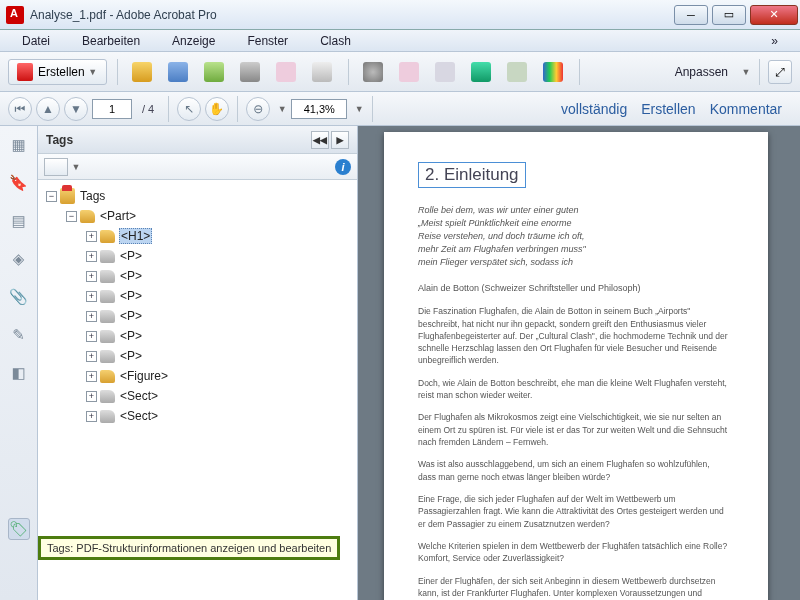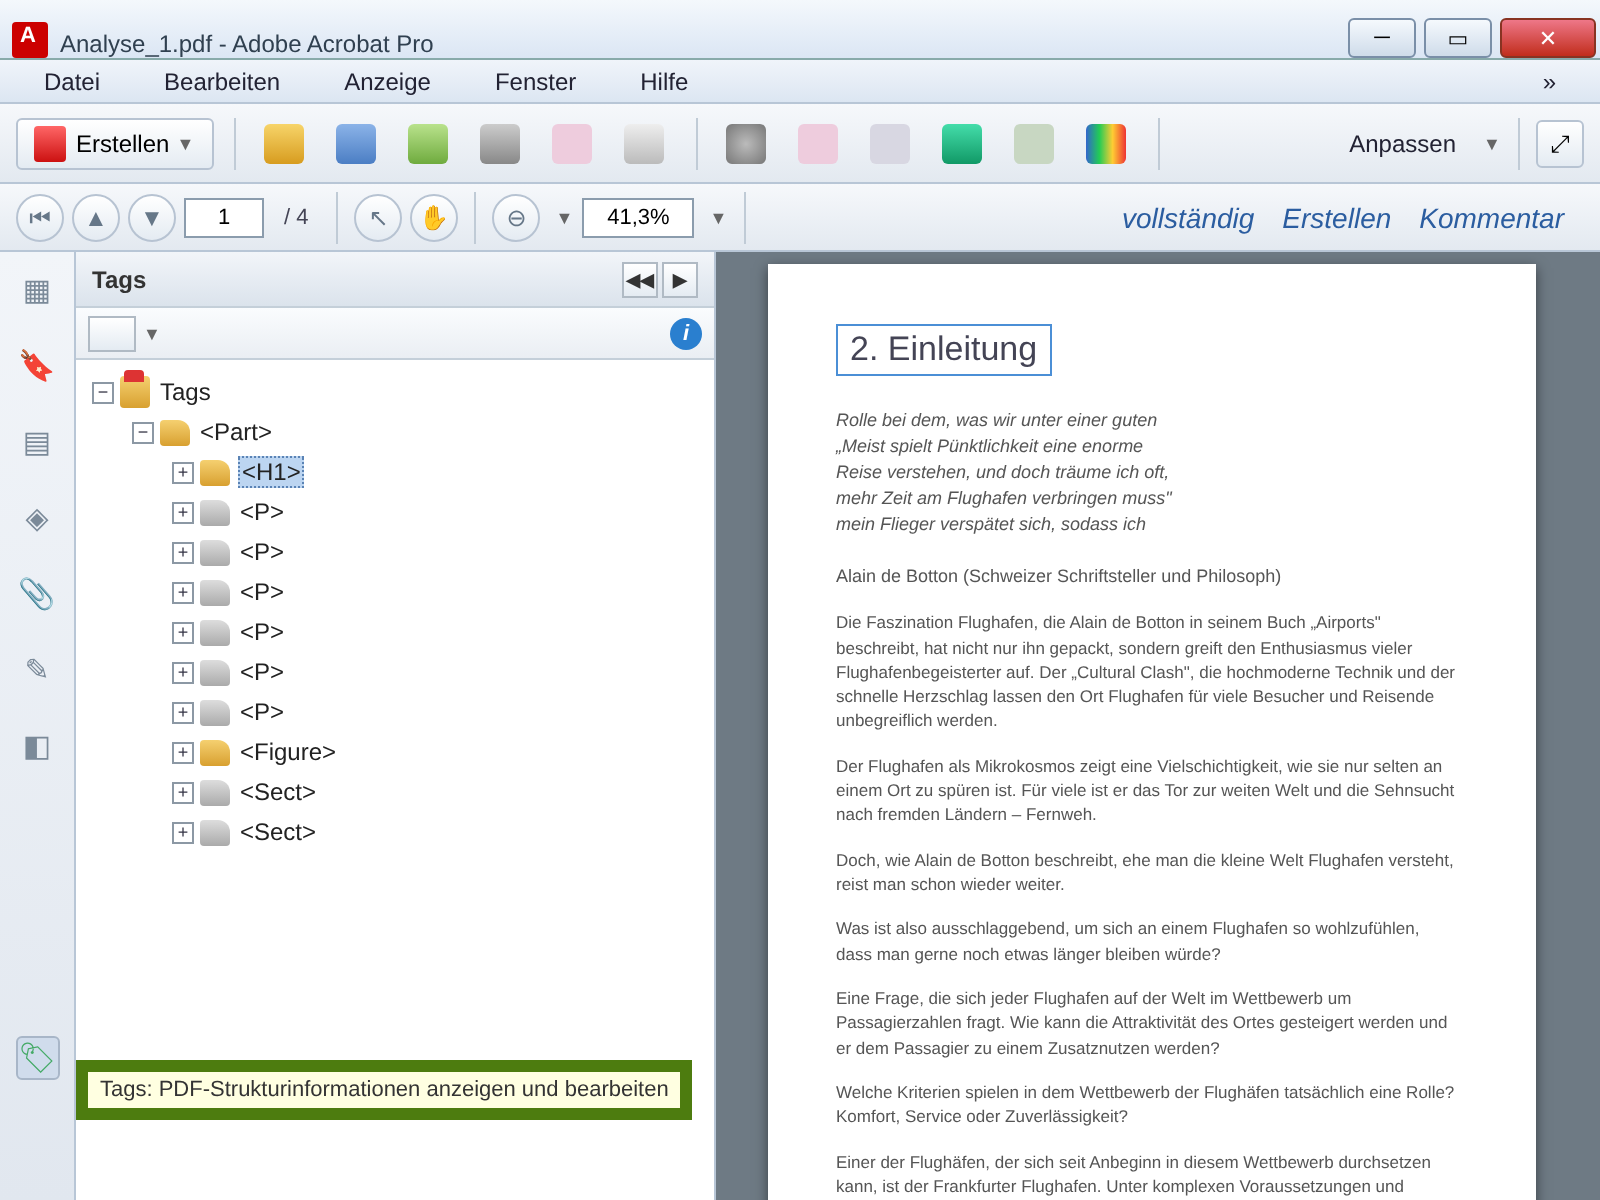--- a/index.html
+++ b/index.html
@@ -1,17 +1,17 @@
 <!DOCTYPE html>
 <html><head>
 <meta charset="utf-8">
 <style>
 * { box-sizing: border-box; margin: 0; padding: 0; font-family: "Segoe UI", Tahoma, sans-serif; }
 body { width: 800px; height: 600px; background: #dfe9f5; overflow: hidden; font-size: 12px; }
-.titlebar { height: 30px; background: linear-gradient(#f4f8fc, #dbe6f4); display: flex; align-items: flex-end; border-bottom: 1px solid #8aa; }
+.titlebar { height: 30px; background: linear-gradient(#f4f8fc, #dbe6f4); display: flex; align-items: center; border-bottom: 1px solid #8aa; }
 .titlebar .appicon { width: 18px; height: 18px; margin: 0 6px; background: #c00; border-radius: 2px; position:relative;}
 .titlebar .appicon::after{content:"A";color:#fff;font-weight:bold;font-size:11px;position:absolute;left:4px;top:1px;}
 .titlebar .title { color: #304050; font-size: 12px; }
 .titlebar .spacer { flex: 1; }
 .winbtns { display: flex; }
 .winbtn { width: 34px; height: 20px; border: 1px solid #7a8fa8; border-radius: 3px; margin: 0 2px; background: linear-gradient(#f5f9fd,#cfdcea); display:flex;align-items:center;justify-content:center; font-size:11px;}
 .winbtn.close { width: 48px; background: linear-gradient(#e78,#c12d1c); color:#fff; border-color:#832;}
 .menubar { height: 22px; background: linear-gradient(#f0f4fa,#dce6f2); display: flex; align-items: center; padding: 0 6px; border-bottom:1px solid #b8c6d6;}
 .menubar span { margin-right: 16px; color: #223; margin-left: 16px; }
 .toolbar { height: 40px; background: linear-gradient(#f6f8fb,#e3e9f0); display: flex; align-items: center; padding: 0 8px; gap: 6px; border-bottom:1px solid #b8c6d6;}
@@ -33,21 +33,21 @@
 .ic-c2{background:#c8d7c2;}
 .ic-c3{background:linear-gradient(90deg,#36c,#2c5,#fc3,#e33);}
 .tools-right{margin-left:auto;display:flex;align-items:center;gap:4px;}
 .anpassen{color:#223;padding:0 6px;}
 .fs{width:24px;height:24px;border:1px solid #b7c3d2;border-radius:3px;background:linear-gradient(#fff,#e4ebf2);display:flex;align-items:center;justify-content:center;}
 .toolbar2 { height: 34px; background: linear-gradient(#f6f8fb,#e3e9f0); display: flex; align-items: center; padding: 0 8px; gap: 4px; border-bottom:1px solid #b8c6d6;}
 .navbtn{width:24px;height:24px;border:1px solid #b7c3d2;border-radius:12px;background:linear-gradient(#fff,#e4ebf2);display:flex;align-items:center;justify-content:center;color:#678;font-size:12px;}
 .pagefield{width:40px;height:20px;border:1px solid #8b9cad;background:#fff;text-align:center;font-size:11px;}
 .pgtotal{color:#445;font-size:11px;margin:0 6px;}
 .zoomfield{width:56px;height:20px;border:1px solid #8b9cad;background:#fff;text-align:center;font-size:11px;}
-.rightlinks{margin-left:auto;display:flex;gap:14px;padding-right:10px;font-style:italic;}
+.rightlinks{margin-left:auto;display:flex;gap:14px;padding-right:10px;}
 .rightlinks span{color:#2b5da0;font-size:14px;}
 .content{display:flex;height:474px;}
 .sidestrip{width:38px;background:linear-gradient(#f2f5f9,#e1e7ef);border-right:1px solid #b8c6d6;display:flex;flex-direction:column;align-items:center;padding-top:8px;gap:16px;}
 .sideic{width:22px;height:22px;color:#7b8a99;display:flex;align-items:center;justify-content:center;font-size:15px;}
 .sideic.active{background:#d0dcec;border:1px solid #a8b6c8;border-radius:3px;color:#4a6;}
 .tagpanel{width:320px;background:#fff;border-right:1px solid #b8c6d6;display:flex;flex-direction:column;position:relative;}
 .tagpanel-h{height:28px;background:linear-gradient(#f2f5f9,#dbe3ec);border-bottom:1px solid #c4cfd9;display:flex;align-items:center;padding:0 8px;font-weight:bold;color:#333;}
 .tagpanel-h .navs{margin-left:auto;display:flex;gap:2px;}
 .tagpanel-h .navs div{width:18px;height:18px;border:1px solid #b0bac4;background:linear-gradient(#fff,#e4ebf2);display:flex;align-items:center;justify-content:center;font-size:9px;}
 .tagpanel-sub{height:26px;background:linear-gradient(#fafcfe,#eaeef3);border-bottom:1px solid #c4cfd9;display:flex;align-items:center;padding:0 6px;}
@@ -55,21 +55,21 @@
 .tagpanel-sub .info{margin-left:auto;width:16px;height:16px;border-radius:50%;background:#2a7fcf;color:#fff;display:flex;align-items:center;justify-content:center;font-size:11px;font-style:italic;font-weight:bold;}
 .tree{flex:1;overflow:auto;padding:6px 4px;font-size:12px;color:#222;}
 .node{display:flex;align-items:center;height:20px;position:relative;}
 .exp{width:11px;height:11px;border:1px solid #8c98a4;background:#fff;display:flex;align-items:center;justify-content:center;font-size:9px;line-height:1;margin-right:3px;color:#334;}
 .tagic{width:15px;height:13px;background:linear-gradient(#f5d070,#d8a030);border-radius:2px 6px 2px 2px;margin-right:4px;}
 .tagic.grey{background:linear-gradient(#ddd,#aaa);}
 .tagic.root{width:15px;height:16px;background:linear-gradient(#f5d070,#d8a030);border-radius:2px;position:relative;}
 .tagic.root::before{content:"";position:absolute;left:2px;top:-3px;width:10px;height:6px;background:#d33;border-radius:2px 2px 0 0;}
 .node.sel .lbl{background:#bcd5f1;border:1px dotted #5a83b5;padding:0 1px;}
 .lbl{padding:0 1px;}
-.tooltip{position:absolute;left:0;bottom:40px;background:#ffffe1;border:6px solid #4d7c0f;padding:3px 6px;font-size:11px;color:#333;white-space:nowrap;}
+.tooltip{position:absolute;left:0;bottom:40px;background:#ffffe1;border:3px solid #4d7c0f;padding:3px 6px;font-size:11px;color:#333;white-space:nowrap;}
 .docarea{flex:1;background:#6e7a84;position:relative;overflow:hidden;}
 .page{position:absolute;left:26px;top:6px;width:384px;height:560px;background:#fff;box-shadow:0 2px 6px rgba(0,0,0,.5);padding:30px 40px 20px 34px;}
 .doc-h1{border:1.5px solid #4b8fd6;display:inline-block;padding:2px 6px;font-size:17px;color:#445;font-weight:normal;margin-bottom:16px;}
 .quote{font-size:9px;font-style:italic;color:#555;line-height:1.45;margin-bottom:14px;}
 .attr{font-size:9px;color:#555;margin-bottom:12px;}
 .para{font-size:8.5px;color:#555;line-height:1.45;margin-bottom:10px;}
 </style>
 </head>
 <body>
 
@@ -82,21 +82,21 @@
     <div class="winbtn">▭</div>
     <div class="winbtn close">✕</div>
   </div>
 </div>
 
 <div class="menubar">
   <span>Datei</span>
   <span>Bearbeiten</span>
   <span>Anzeige</span>
   <span>Fenster</span>
-  <span>Hilfe</span>
+  <span>Clash</span>
   <span style="margin-left:auto">»</span>
 </div>
 
 <div class="toolbar">
   <div class="tbtn create">
     <div class="red"></div>
     <span>Erstellen</span>
     <span class="dd">▼</span>
   </div>
   <div class="sep"></div>
@@ -266,22 +266,22 @@
       <div class="doc-h1">2. Einleitung</div>
       <div class="quote">
         <div>Rolle bei dem, was wir unter einer guten</div>
           <div>„Meist spielt Pünktlichkeit eine enorme</div>
           <div>Reise verstehen, und doch träume ich oft,</div>
           <div>mehr Zeit am Flughafen verbringen muss"</div>
           <div>mein Flieger verspätet sich, sodass ich</div>
       </div>
       <div class="attr">Alain de Botton (Schweizer Schriftsteller und Philosoph)</div>
       <div class="para">Die Faszination Flughafen, die Alain de Botton in seinem Buch „Airports" beschreibt, hat nicht nur ihn gepackt, sondern greift den Enthusiasmus vieler Flughafenbegeisterter auf. Der „Cultural Clash", die hochmoderne Technik und der schnelle Herzschlag lassen den Ort Flughafen für viele Besucher und Reisende unbegreiflich werden.</div>
+      <div class="para">Doch, wie Alain de Botton beschreibt, ehe man die kleine Welt Flughafen versteht, reist man schon wieder weiter.</div>
       <div class="para">Der Flughafen als Mikrokosmos zeigt eine Vielschichtigkeit, wie sie nur selten an einem Ort zu spüren ist. Für viele ist er das Tor zur weiten Welt und die Sehnsucht nach fremden Ländern – Fernweh.</div>
-      <div class="para">Doch, wie Alain de Botton beschreibt, ehe man die kleine Welt Flughafen versteht, reist man schon wieder weiter.</div>
       <div class="para">Was ist also ausschlaggebend, um sich an einem Flughafen so wohlzufühlen, dass man gerne noch etwas länger bleiben würde?</div>
       <div class="para">Eine Frage, die sich jeder Flughafen auf der Welt im Wettbewerb um Passagierzahlen fragt. Wie kann die Attraktivität des Ortes gesteigert werden und er dem Passagier zu einem Zusatznutzen werden?</div>
       <div class="para">Welche Kriterien spielen in dem Wettbewerb der Flughäfen tatsächlich eine Rolle? Komfort, Service oder Zuverlässigkeit?</div>
       <div class="para">Einer der Flughäfen, der sich seit Anbeginn in diesem Wettbewerb durchsetzen kann, ist der Frankfurter Flughafen. Unter komplexen Voraussetzungen und starken Regulierungen kann er seit Jahren seinen Platz im Wettbewerb halten. Immer wieder musste er sich auf die sich rasch ändernden Rahmenbedingungen einstellen und die Führungsstrategie ändern. So reagiert der Frankfurter Flughafen auf den Kapazitätsengpass und die prognostizierten Passagierzahlen mit dem Ausbau des Flughafengeländes.</div>
       
     </div>
   </div>
 </div>
 
 </body></html>

